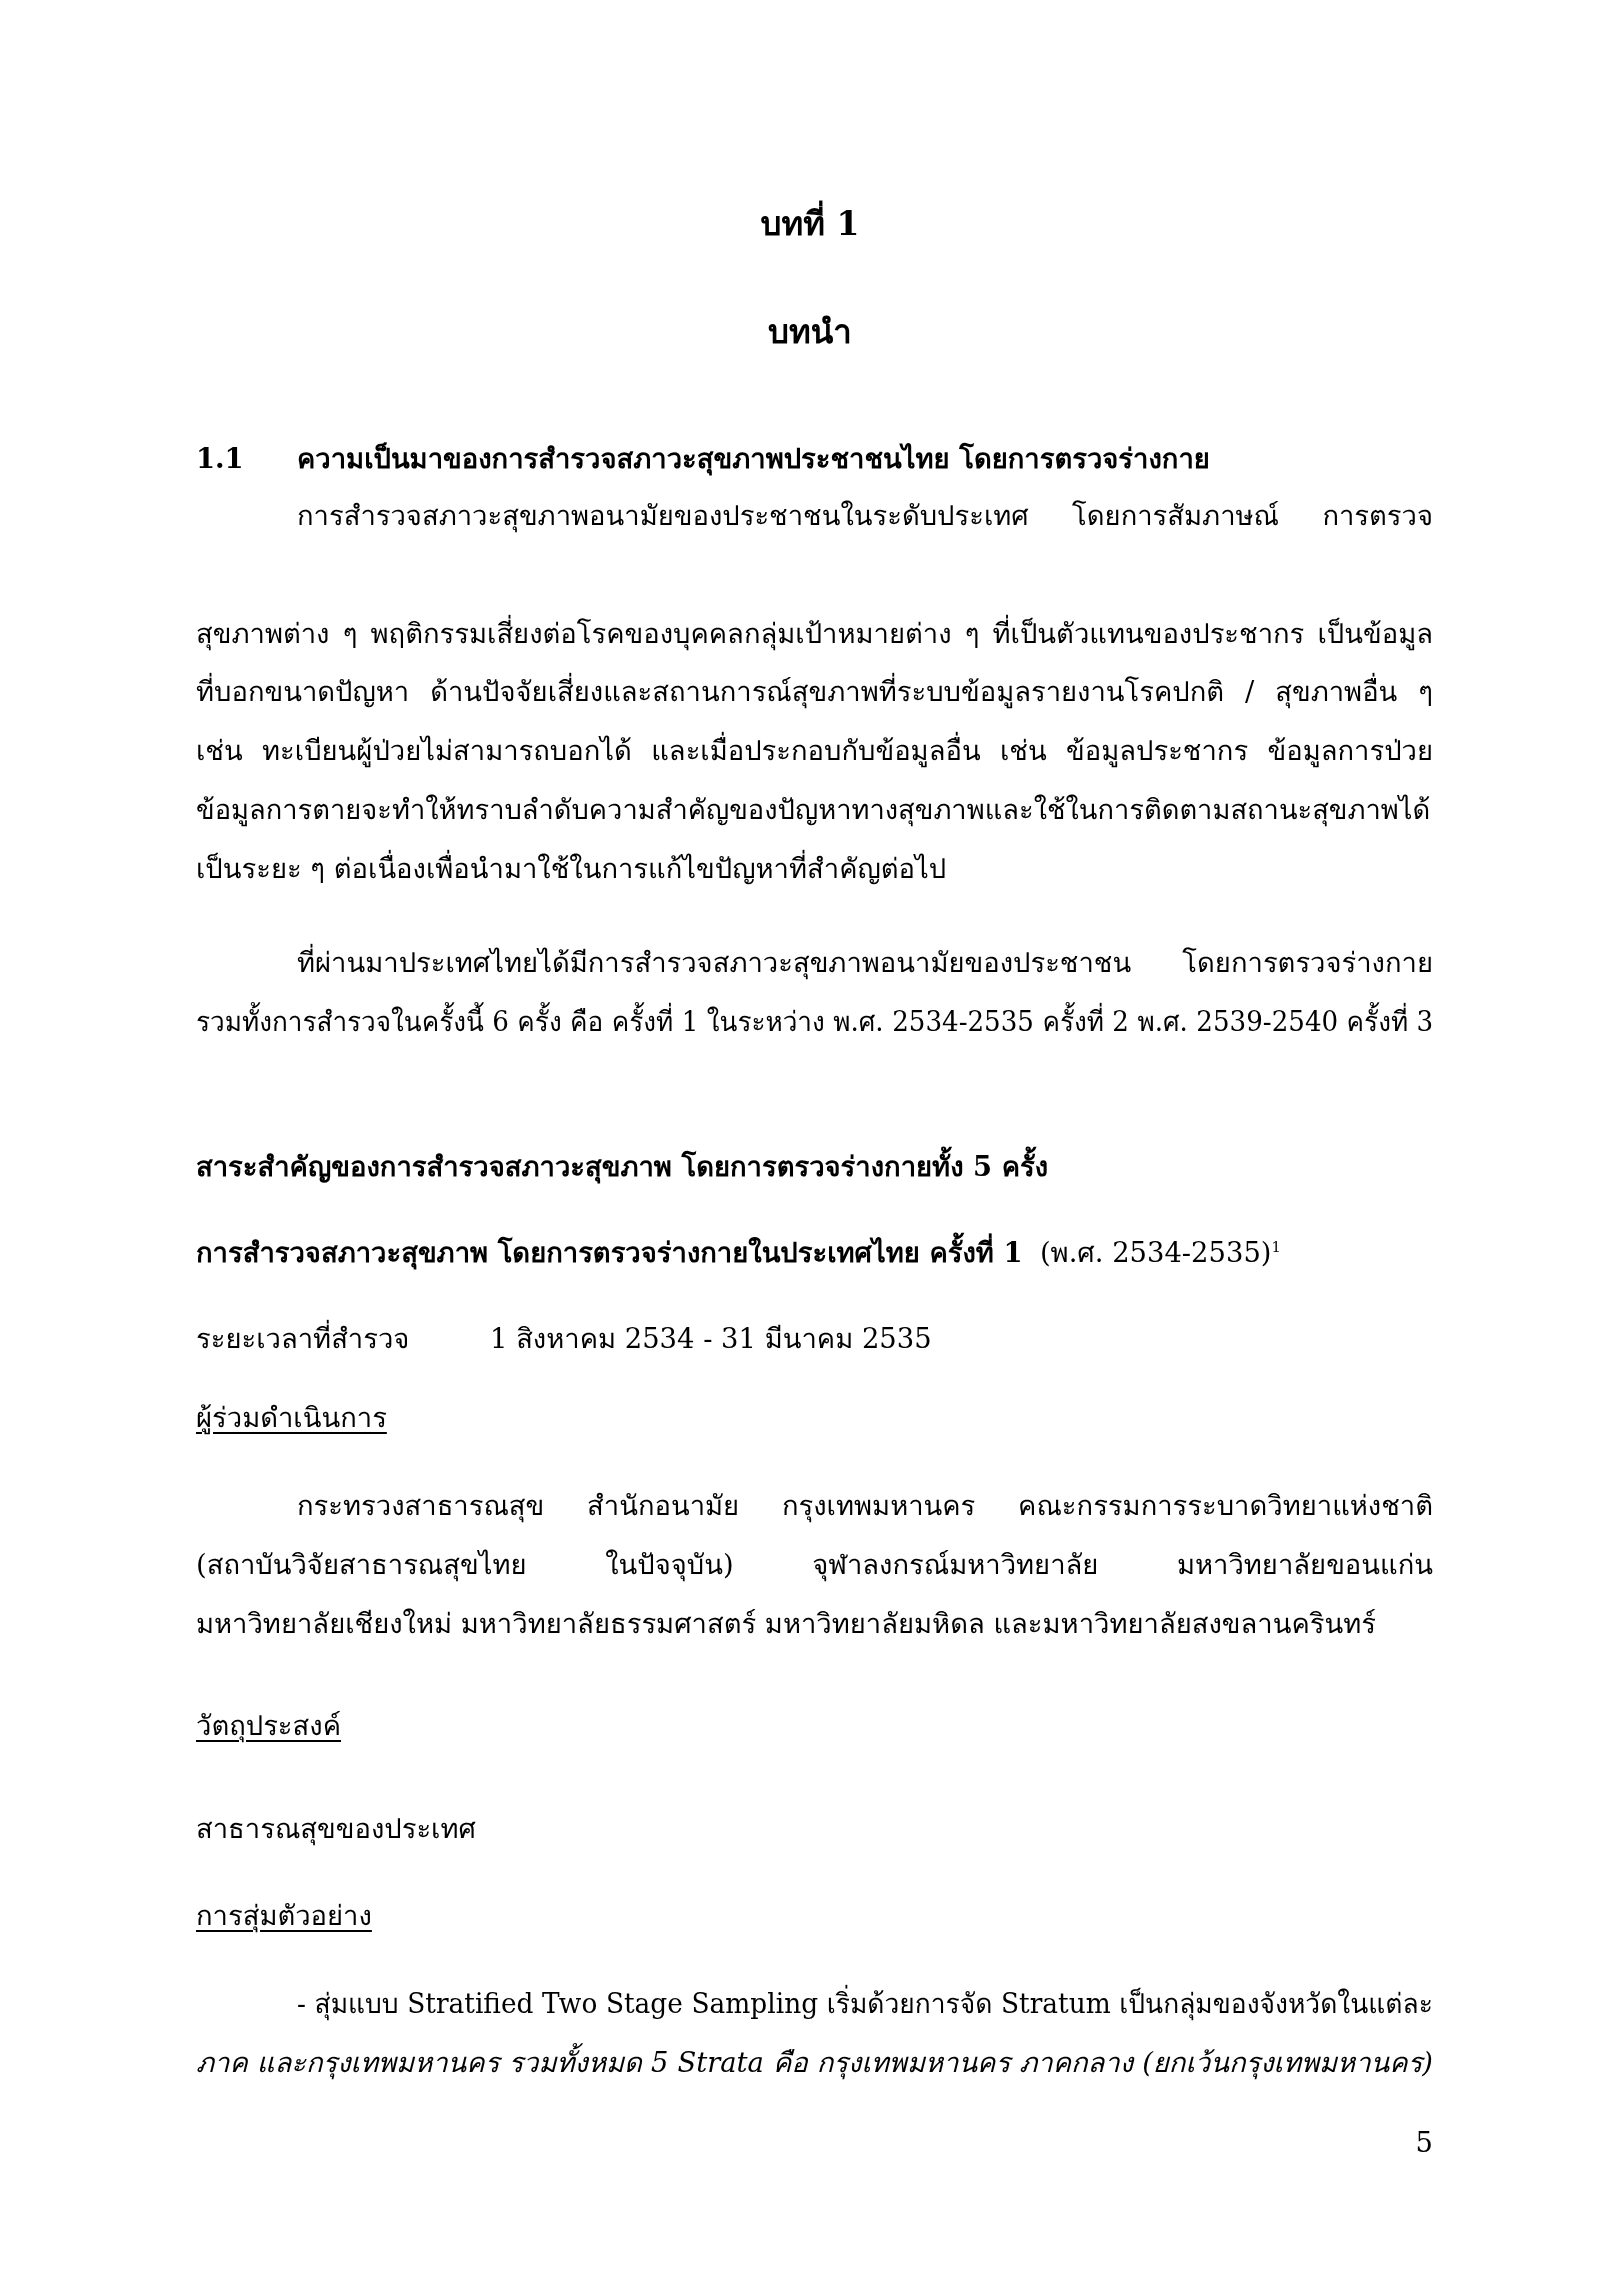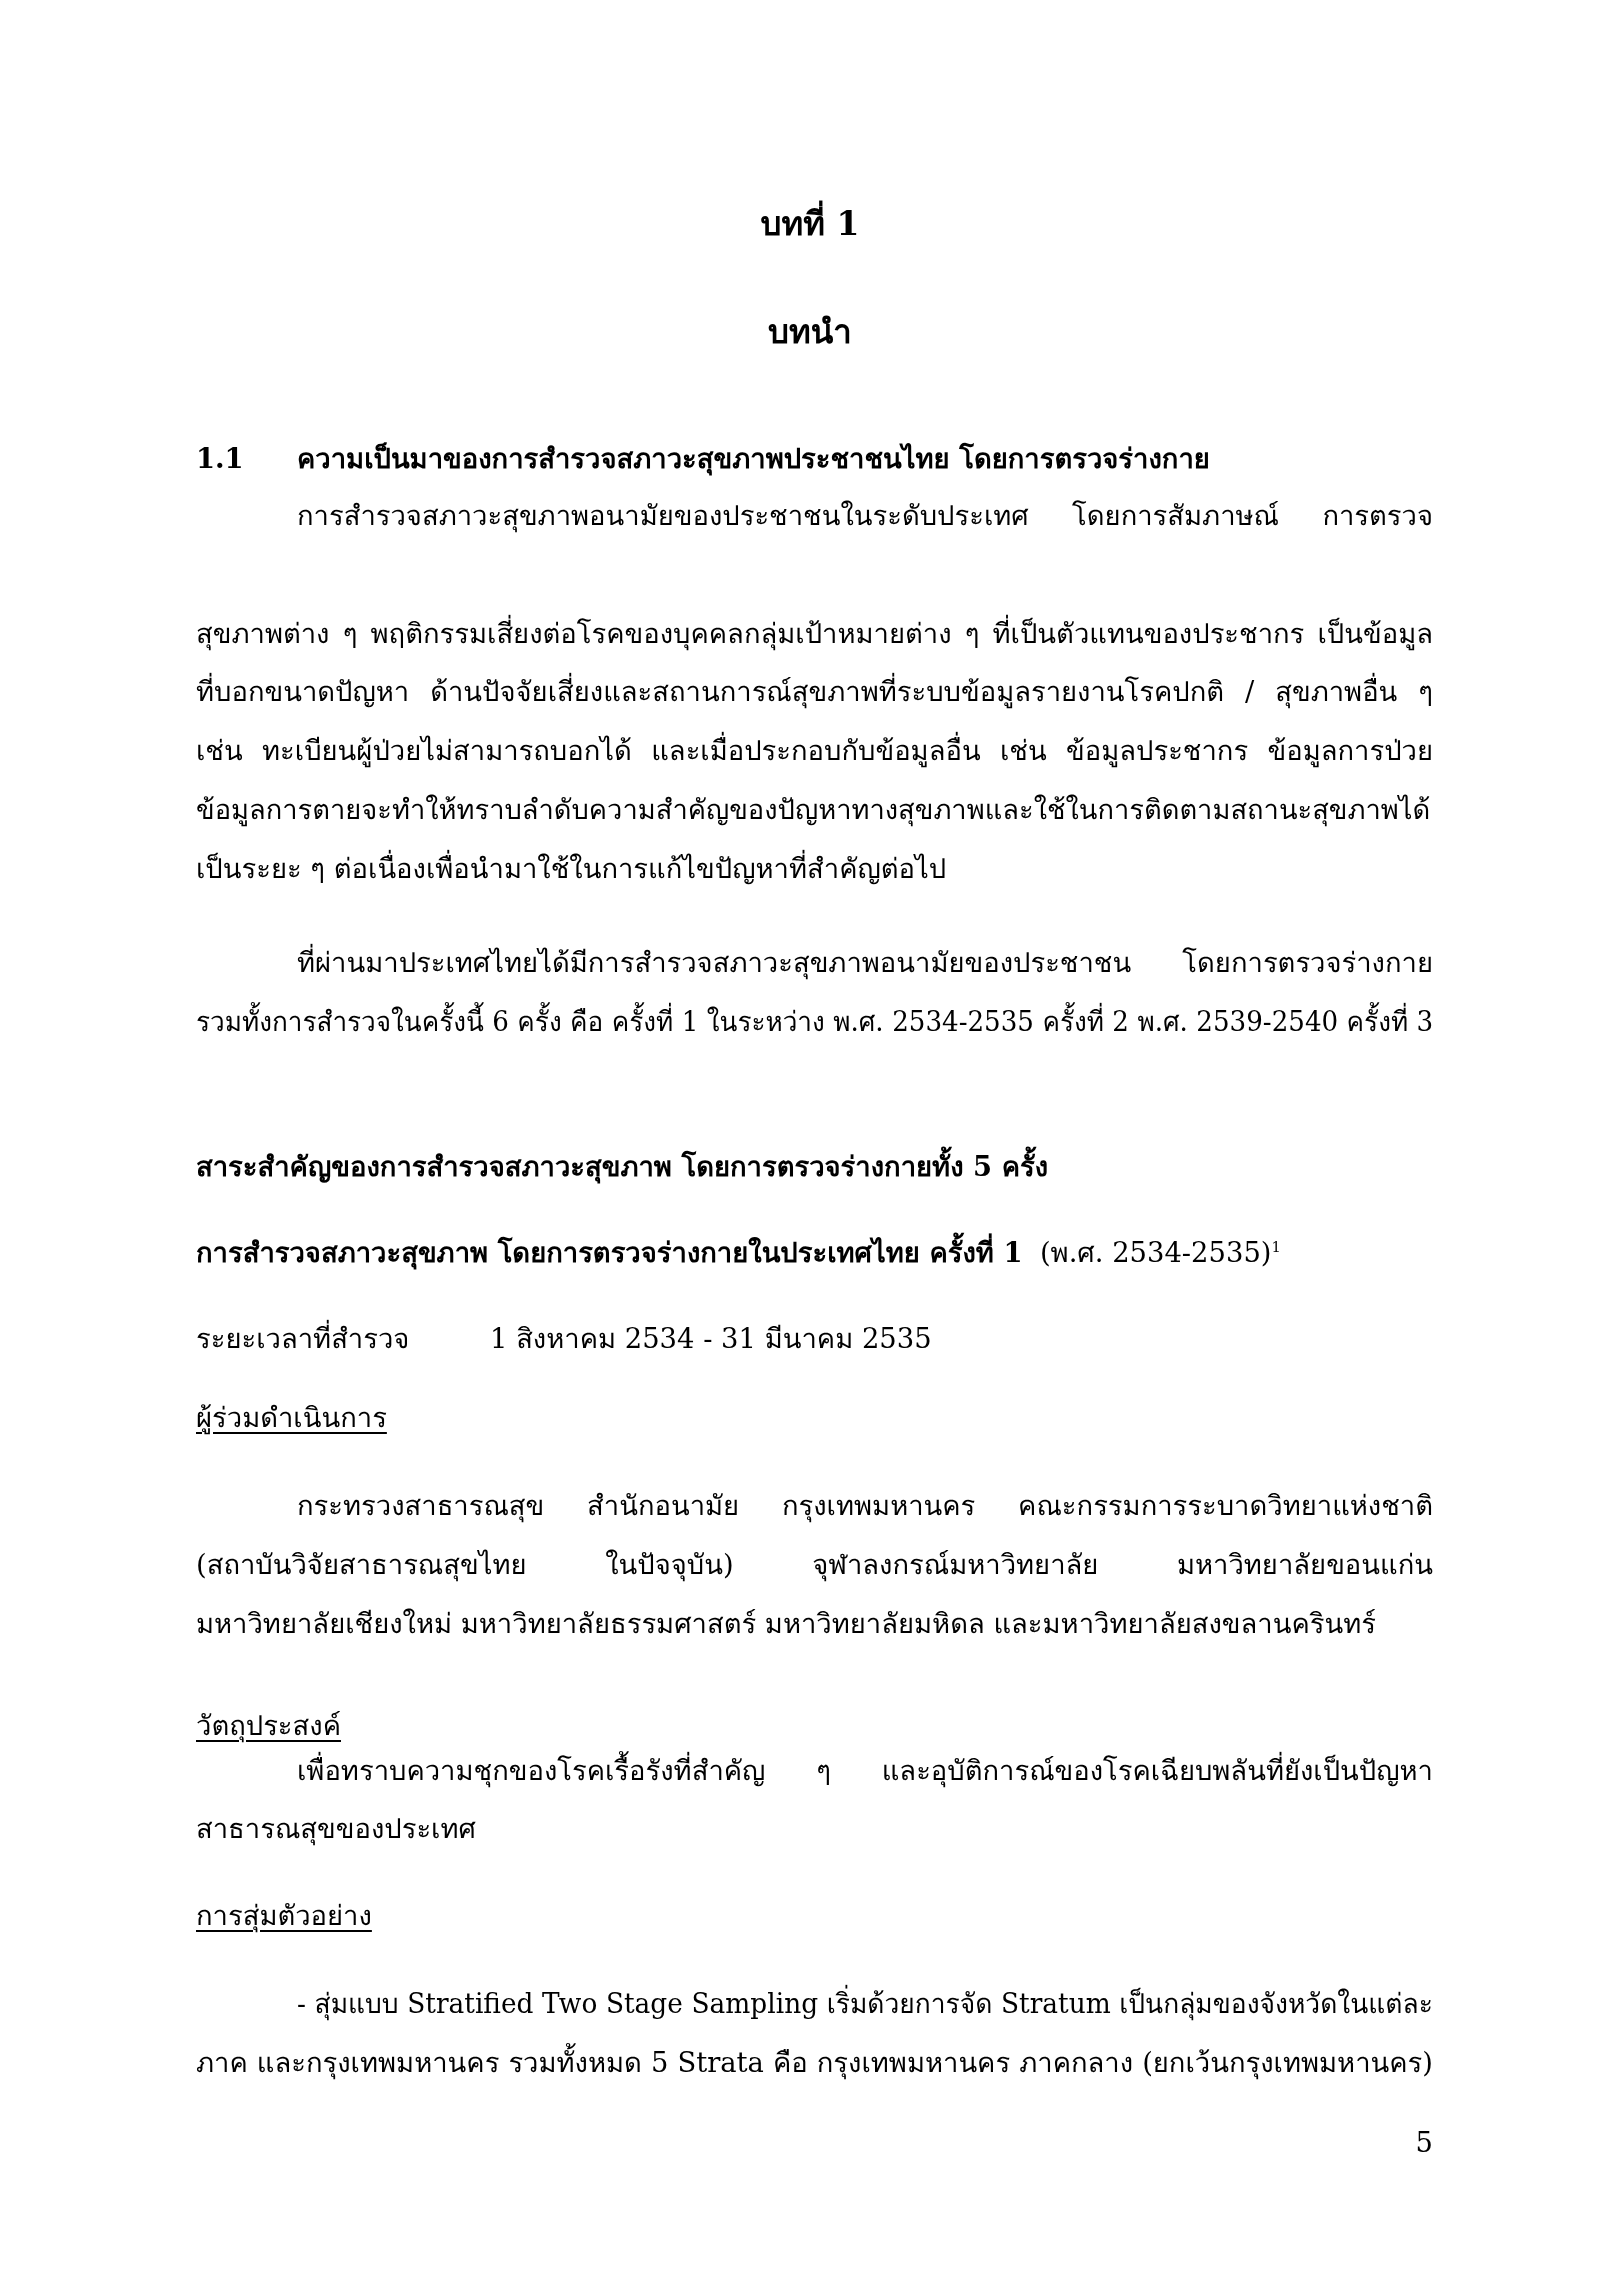--- a/index.html
+++ b/index.html
@@ -61,25 +61,24 @@
   </div>
 
   <div class="line just indent" style="top:1486px;">กระทรวงสาธารณสุข สำนักอนามัย กรุงเทพมหานคร คณะกรรมการระบาดวิทยาแห่งชาติ</div>
   <div class="line just" style="top:1545px;">(สถาบันวิจัยสาธารณสุขไทย ในปัจจุบัน) จุฬาลงกรณ์มหาวิทยาลัย มหาวิทยาลัยขอนแก่น</div>
   <div class="line" style="top:1604px;">มหาวิทยาลัยเชียงใหม่ มหาวิทยาลัยธรรมศาสตร์  มหาวิทยาลัยมหิดล  และมหาวิทยาลัยสงขลานครินทร์</div>
 
   <div class="line" style="top:1662px;margin-top:44px;">
     <span class="ul">วัตถุประสงค์</span>
   </div>
 
-  <div class="line just indent" style="top:1751px;">เพื่อทราบความชุกของโรคเรื้อรังที่สำคัญ ๆ และอุบัติการณ์ของโรคเฉียบพลันที่ยังเป็นปัญหา</div>
   <div class="line" style="top:1809px;">สาธารณสุขของประเทศ</div>
 
   <div class="line" style="top:1896px;">
     <span class="ul">การสุ่มตัวอย่าง</span>
   </div>
 
   <div class="line just indent" style="top: 1984px; transform: scaleX(0.9642); width: 1178px;">-  สุ่มแบบ Stratified Two Stage Sampling เริ่มด้วยการจัด Stratum เป็นกลุ่มของจังหวัดในแต่ละ</div>
-  <div class="line just" style="top:2043px;">ภาค และกรุงเทพมหานคร รวมทั้งหมด 5 Strata คือ กรุงเทพมหานคร ภาคกลาง (ยกเว้นกรุงเทพมหานคร)</div>
+  <div class="line just" style="top:2043px;font-style:italic;">ภาค และกรุงเทพมหานคร รวมทั้งหมด 5 Strata คือ กรุงเทพมหานคร ภาคกลาง (ยกเว้นกรุงเทพมหานคร)</div>
 
   <div class="pageno">5</div>
 </div>
 
 
 </body></html>

